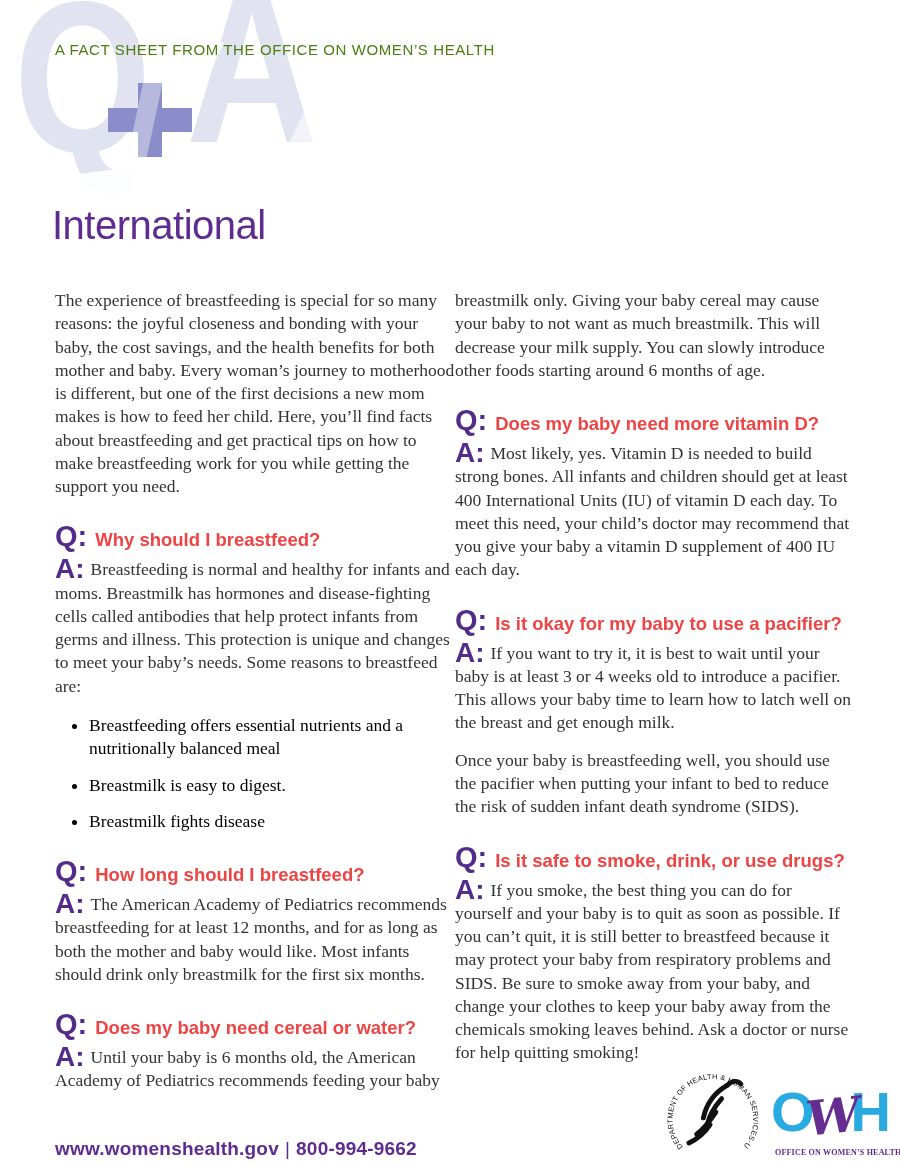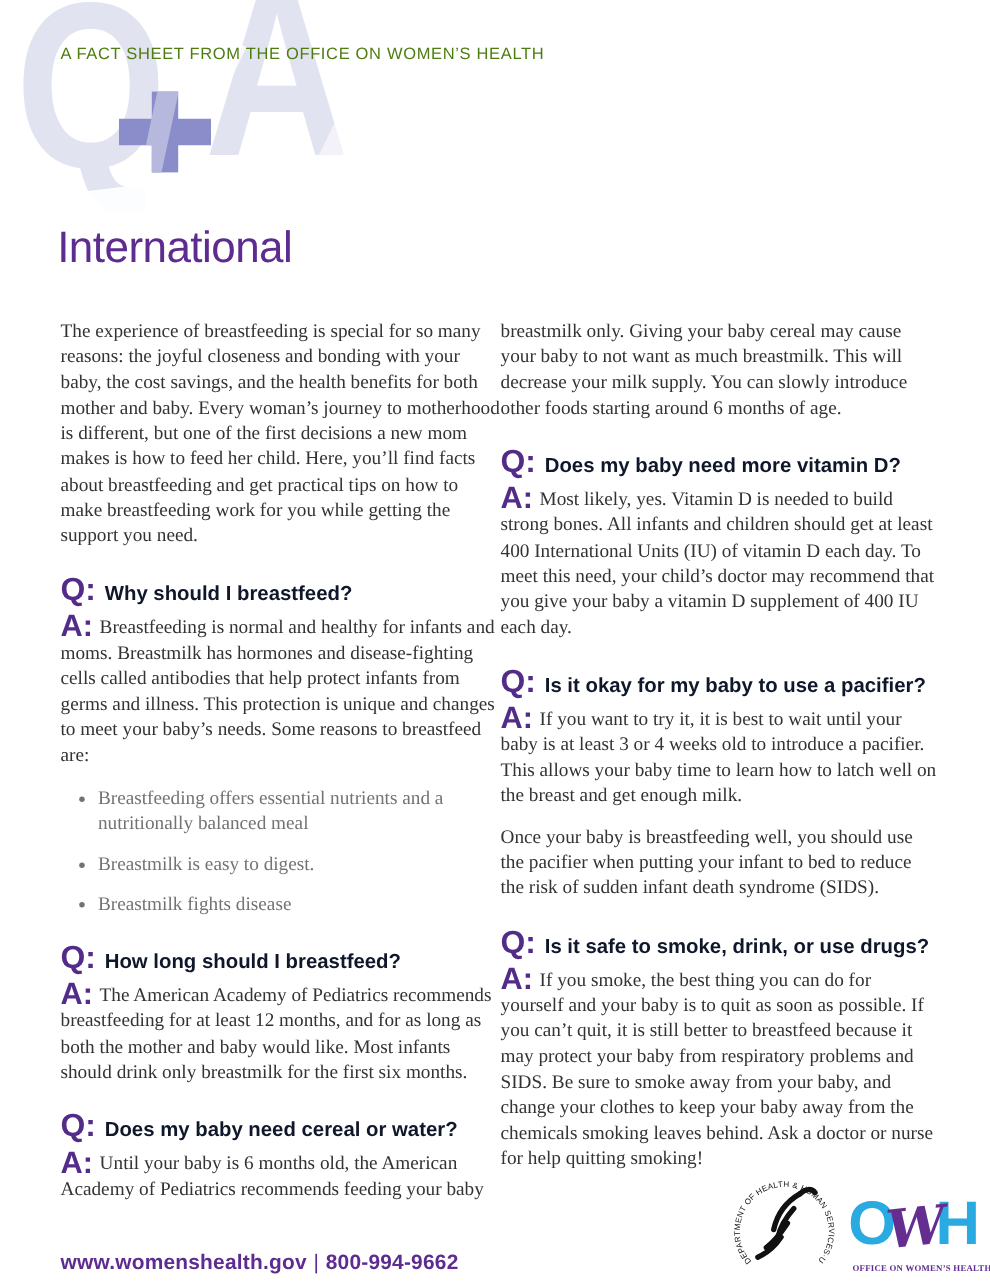--- a/index.html
+++ b/index.html
@@ -46,28 +46,28 @@
     margin:0 0 14px 0;font-size:17.5px;line-height:1.33;color:#333333;
     font-family:"Liberation Serif",serif;
   }
   .q-head{display:flex;align-items:baseline;gap:8px;margin:24px 0 7px 0;}
   .q-glyph{
     font-family:"Liberation Sans",sans-serif;font-weight:700;font-size:29px;
     color:#532c8a;line-height:1;
   }
   .q-text{
     font-family:"Liberation Sans",sans-serif;font-weight:700;font-size:18.5px;
-    color:#0f172a;line-height:1.1;
+    color:#ef4444;line-height:1.1;
   }
   .a-glyph{
     font-family:"Liberation Sans",sans-serif;font-weight:700;font-size:28px;
     color:#532c8a;line-height:0;vertical-align:-3px;padding-right:6px;
   }
   ul.bullets{
-    margin:16px 0 16px 16px;padding-left:18px;list-style:disc;color:#737373;
+    margin:16px 0 16px 16px;padding-left:18px;list-style:disc;color:#000000;
   }
   ul.bullets li{
     font-size:17.5px;line-height:1.33;margin-bottom:13px;
     font-family:"Liberation Serif",serif;
   }
   ul.bullets li:last-child{margin-bottom:0;}
 
   
   .footer-link{
     position:absolute;left:55px;top:1138px;

